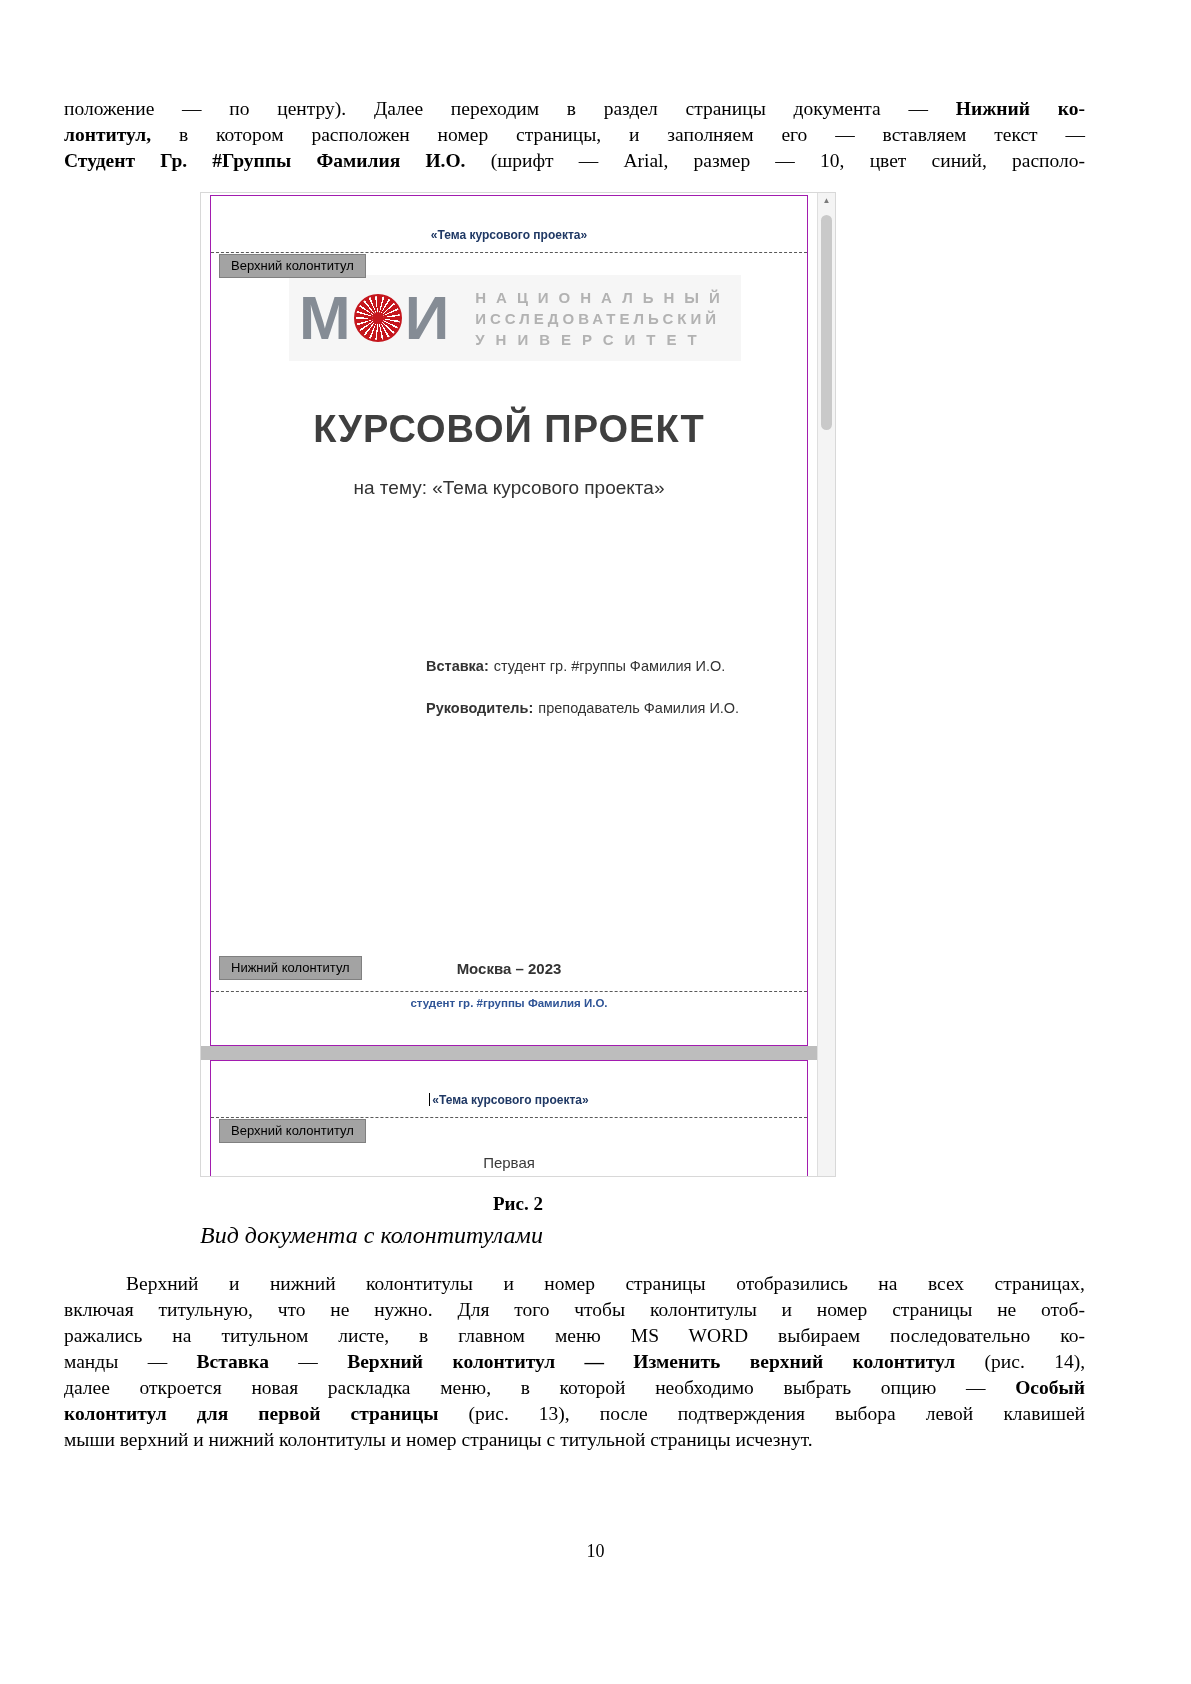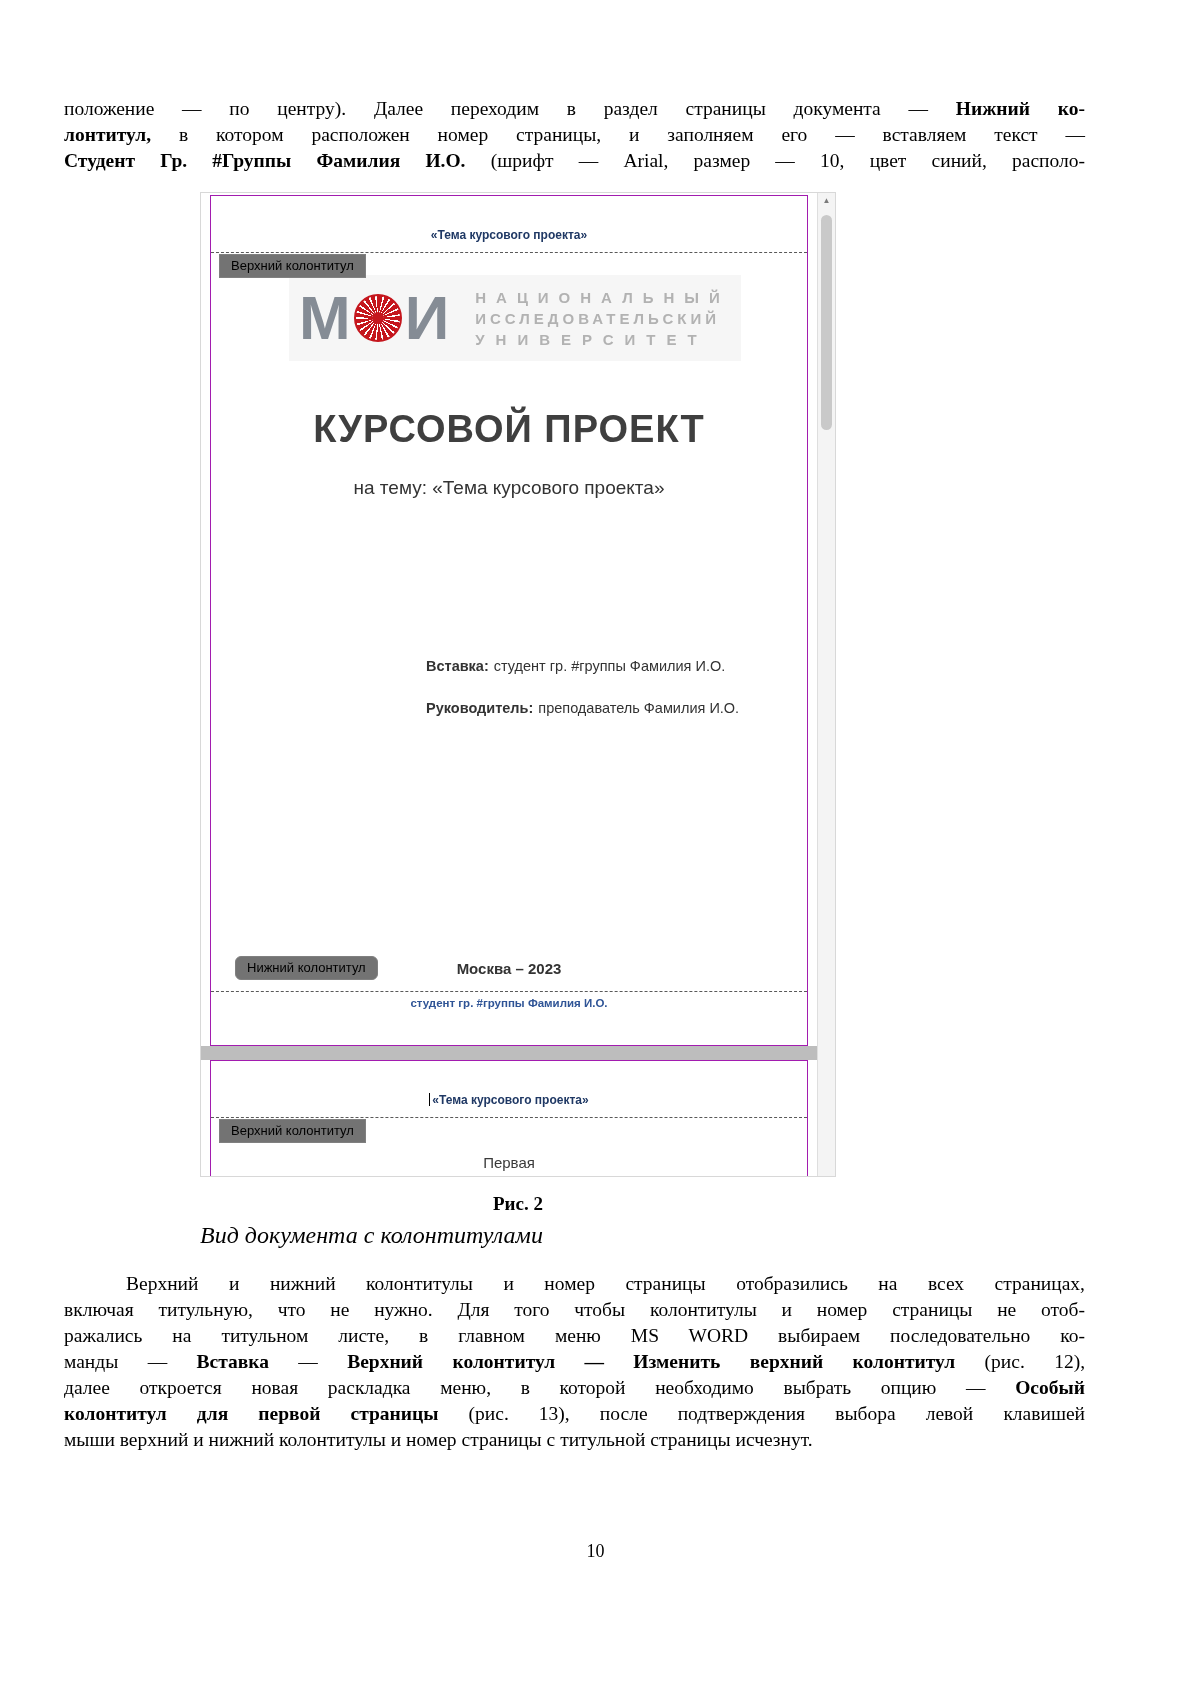--- a/index.html
+++ b/index.html
@@ -29,21 +29,21 @@
   .pages { flex: 1; padding-top: 2px; min-width: 0; }
   .docpage { margin: 0 9px; border: 1px solid #a21caf; background: #fff; position: relative; }
   .page1 { height: 851px; }
   .page2 { height: 140px; }
   .pagegap { height: 14px; background: #bdbdbd; margin: 0; }
 
   .hf-header { position: relative; padding-top: 32px; }
   .hf-text { text-align: center; font-size: 12px; font-weight: bold; color: #1f3864; line-height: 14px; }
   .hf-line { border-bottom: 1px dashed #595959; margin-top: 10px; }
   .tab {
-    display: inline-block; background: #737373; border: 1px solid #808080;
+    display: inline-block; background: #a3a3a3; border: 1px solid #808080;
     font-size: 13px; line-height: 16px; color: #000; padding: 3px 11px; z-index: 2;
     font-family: "Liberation Sans", "DejaVu Sans", sans-serif; white-space: nowrap;
   }
   .hf-header .tab { position: absolute; left: 8px; bottom: -25px; }
 
   .logo {
     margin: 22px 0 0 78px; width: 452px; height: 86px; background: #f6f6f6;
     display: flex; align-items: center; padding: 0 10px; position: relative; z-index: 1;
   }
   .logo-mark { display: flex; align-items: center; }
@@ -66,21 +66,21 @@
   .doc-subtitle { margin-top: 26px; text-align: center; font-size: 19px; font-weight: normal; color: #333; }
 
   .sign-block { margin: 158px 0 0 215px; font-size: 14.5px; color: #333; }
   .sign-line { line-height: 18px; }
   .sign-line + .sign-line { margin-top: 24px; }
   .sign-label { font-weight: bold; }
   .sign-value { margin-left: 5px; }
 
   .footer { position: absolute; left: 0; right: 0; bottom: 0; }
   .footer-row { position: relative; height: 28px; }
-  .footer-row .tab { position: absolute; left: 24px; bottom: 1px; border-radius: 6px; }
+  .footer-row .tab { position: absolute; left: 8px; bottom: 1px; }
   .city { text-align: center; font-size: 15px; font-weight: bold; color: #333; padding-top: 7px; }
   .footer-blue { text-align: center; font-size: 11.5px; font-weight: bold; color: #2f5496; margin-top: 5px; }
   .footer-pad { height: 36px; }
 
   .caret { display: inline-block; width: 0; border-left: 1.5px solid #000; height: 13px; vertical-align: -2px; margin-right: 2px; }
   .first-line { margin-top: 36px; text-align: center; font-size: 15px; color: #3a3a3a; }
 
   .scrollbar { width: 18px; background: #f4f4f4; border-left: 1px solid #dedede; position: relative; }
   .scroll-up { height: 16px; text-align: center; font-size: 8px; line-height: 16px; color: #7a7a7a; }
   .scroll-thumb { position: absolute; left: 3px; width: 11px; top: 22px; height: 215px; background: #c9c9c9; border-radius: 6px; }
@@ -171,21 +171,21 @@
       </div>
 
       <div class="fig-caption">Рис. 2</div>
       <div class="fig-subcaption">Вид документа с колонтитулами</div>
     </div>
 
     <div class="para body-para">
         <div class="tline just indent"><span>Верхний и нижний колонтитулы и номер страницы отобразились на всех страницах,</span></div>
         <div class="tline just"><span>включая титульную, что не нужно. Для того чтобы колонтитулы и номер страницы не отоб-</span></div>
         <div class="tline just"><span>ражались на титульном листе, в главном меню MS WORD выбираем последовательно ко-</span></div>
-        <div class="tline just"><span>манды — </span><span class="bold">Вставка</span><span> — </span><span class="bold">Верхний колонтитул — Изменить верхний колонтитул</span><span> (рис. 12),</span></div>
+        <div class="tline just"><span>манды — </span><span class="bold">Вставка</span><span> — </span><span class="bold">Верхний колонтитул — Изменить верхний колонтитул</span><span> (рис. 14),</span></div>
         <div class="tline just"><span>далее откроется новая раскладка меню, в которой необходимо выбрать опцию — </span><span class="bold">Особый</span></div>
         <div class="tline just"><span class="bold">колонтитул для первой страницы</span><span> (рис. 13), после подтверждения выбора левой клавишей</span></div>
         <div class="tline"><span>мыши верхний и нижний колонтитулы и номер страницы с титульной страницы исчезнут.</span></div>
       </div>
 
   </div>
 
   <div class="page-num">10</div>
 </div>
 

